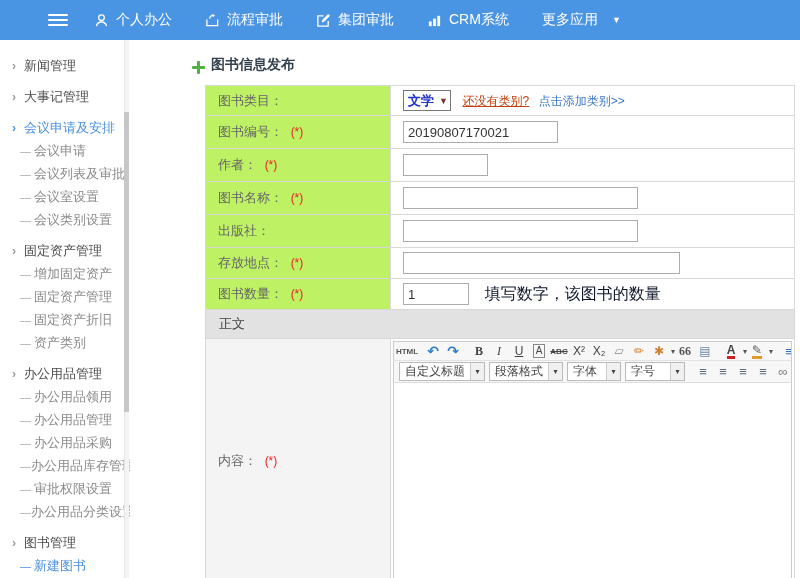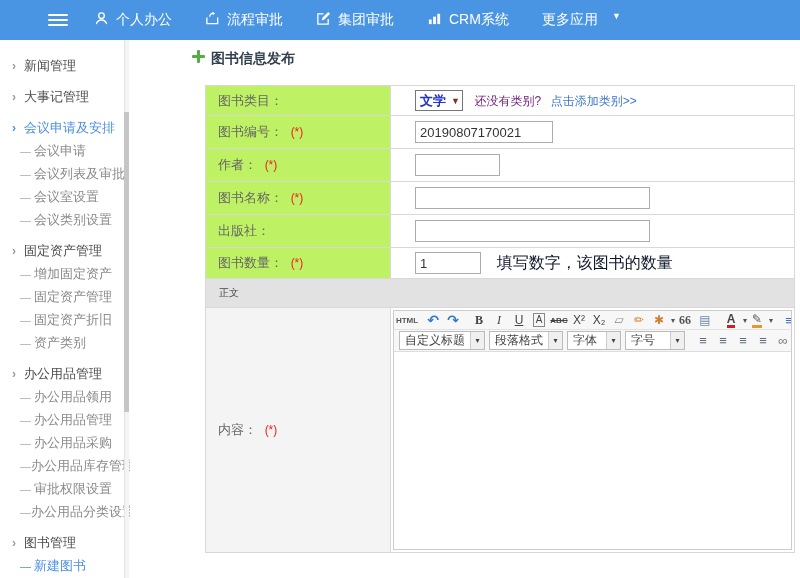--- a/index.html
+++ b/index.html
@@ -6,68 +6,68 @@
   html,body { width:800px; height:578px; overflow:hidden; background:#fff;
               font-family:"Liberation Sans","DejaVu Sans",sans-serif; }
 
   
   .topbar { position:absolute; left:0; top:0; width:800px; height:40px;
             background:#4a94e4; display:flex; align-items:center; color:#fff; }
   .logo { font-size:14px; font-weight:bold; padding-left:9px; letter-spacing:0.5px; white-space:nowrap; }
   .burger { margin-left:48px; width:20px; cursor:pointer; }
   .burger i { display:block; height:2px; background:#fff; margin:3px 0; border-radius:1px; }
   .topnav { display:flex; margin-left:26px; align-items:center; }
-  .topnav .item { display:flex; align-items:flex-start; margin-right:33px; font-size:14px; cursor:pointer; white-space:nowrap; }
+  .topnav .item { display:flex; align-items:center; margin-right:33px; font-size:14px; cursor:pointer; white-space:nowrap; }
   .topnav .item svg { margin-right:7px; }
   .caret-down { font-size:9px; margin-left:2px; }
 
   
   .sidebar { position:absolute; left:0; top:40px; width:130px; height:538px;
              background:#fff; padding-top:6px; overflow:hidden; }
   .sb-track { position:absolute; right:1px; top:0; width:5px; height:538px;
               background:#f4f4f4; border-left:1px solid #e4e4e4; }
   .sb-thumb { position:absolute; right:1px; top:72px; width:5px; height:300px; background:#c6c6c6; }
   .s-item { display:flex; align-items:center; height:23px; font-size:13px;
             color:#8a8a8a; cursor:pointer; white-space:nowrap; }
   .s-item.parent { margin-top:8px; color:#4d4d4d; }
   .s-item.parent .pre { color:#9a9a9a; font-size:12px; width:12px; margin-left:12px; font-weight:bold; }
   .s-item.child .pre { font-size:11px; width:14px; margin-left:20px; color:#aaa; }
   .s-item.active, .s-item.active .pre { color:#4a90e2; }
 
   
   .main { position:absolute; left:130px; top:40px; width:670px; height:538px;
           background:#fff; padding:10px 0 0 75px; }
-  .page-title { display:flex; align-items:flex-start; margin-left:-13px; height:24px; }
+  .page-title { display:flex; align-items:flex-end; margin-left:-13px; height:24px; }
   .plus-icon { width:13px; height:13px; position:relative; margin-right:6px; }
   .plus-icon::before { content:""; position:absolute; left:5px; top:0; width:3px; height:13px; background:#52b043; border-radius:1px; }
   .plus-icon::after  { content:""; position:absolute; left:0; top:5px; width:13px; height:3px; background:#52b043; border-radius:1px; }
   .page-title .t { font-size:14px; font-weight:bold; color:#33414e; }
 
   
   table.form { border-collapse:collapse; width:590px; margin-top:11px; table-layout:fixed; }
   table.form td { border:1px solid #d8d8d8; font-size:13px; color:#666; vertical-align:middle; }
   td.lab { width:185px; background:#bef264; padding-left:12px; }
-  td.val { padding:4px 24px; background:#fff;margin-left:24px; }
+  td.val { padding:4px 12px; background:#fff;margin-left:24px; }
   tr.r-cat td { height:28px; }
   tr.r-std td { height:33px; }
   tr.r-thin td { height:30px; }
   .req { color:#e22; font-size:12px; margin-left:4px; }
   input.txt { border:1px solid #acacac; height:22px; font-size:13px; color:#333;
               padding:0 4px; background:#fff; font-family:"Liberation Sans",sans-serif; }
-  .w155{width:138px} .w235{width:235px} .w85{width:85px} .w277{width:277px} .w66{width:66px}
+  .w155{width:155px} .w235{width:235px} .w85{width:85px} .w277{width:277px} .w66{width:66px}
   .hint { color:#0f172a; font-size:16px; margin-left:12px; }
   .link { color:#3a77c9; font-size:12px; margin-left:6px; cursor:pointer; }
-  .gray-q { color:#701a75; font-size:12px; margin-left:8px; }
+  .gray-q { color:#c2410c; font-size:12px; margin-left:8px;text-decoration:underline; }
 
   .sel-box { display:inline-flex; align-items:center; border:1px solid #777;
              background:#fff; height:21px; padding:0 2px 0 4px; cursor:pointer; }
   .sel-txt { color:#2333cc; font-size:13px; font-weight:bold; }
   .sel-arr { font-size:9px; color:#7a3030; margin-left:5px; }
 
-  tr.r-section td { background:#e2e2e2; height:29px; padding-left:13px; color:#444; font-size:10px; }
+  tr.r-section td { background:#e2e2e2; height:29px; padding-left:13px; color:#444; font-size:13px; }
 
   td.content-lab { background:#f4f4f4; border-left-color:#9fc3dd; border-bottom:none; }
   td.content-val { padding:2px; border-bottom:none; }
 
   
   .editor { width:100%; height:240px; display:flex; flex-direction:column; }
   .tbar { background:#f7f7f7; border:1px solid #ccc; border-bottom:none; display:flex;
           align-items:center; padding:1px 3px; flex-wrap:nowrap; overflow:hidden; }
   .tbar.row2 { border-top:1px solid #e2e2e2; }
   .tb-btn { min-width:18px; height:14px; display:inline-flex; align-items:center; justify-content:center;
@@ -277,20 +277,27 @@
         <span class="req">(*)</span>
       </td>
       <td class="val"><input class="txt w235" value="" style=""></td>
     </tr>
     <tr class="r-std">
       <td class="lab"><span>出版社：</span></td>
       <td class="val"><input class="txt w235" value="" style=""></td>
     </tr>
     <tr class="r-thin">
       <td class="lab">
+        <span>存放地点：</span>
+        <span class="req">(*)</span>
+      </td>
+      <td class="val"><input class="txt w277" value="" style=""></td>
+    </tr>
+    <tr class="r-thin">
+      <td class="lab">
         <span>图书数量：</span>
         <span class="req">(*)</span>
       </td>
       <td class="val">
         <input class="txt w66" value="1" style="">
         <span class="hint">填写数字，该图书的数量</span>
       </td>
     </tr>
     <tr class="r-section">
       <td colspan="2"><span>正文</span></td>

